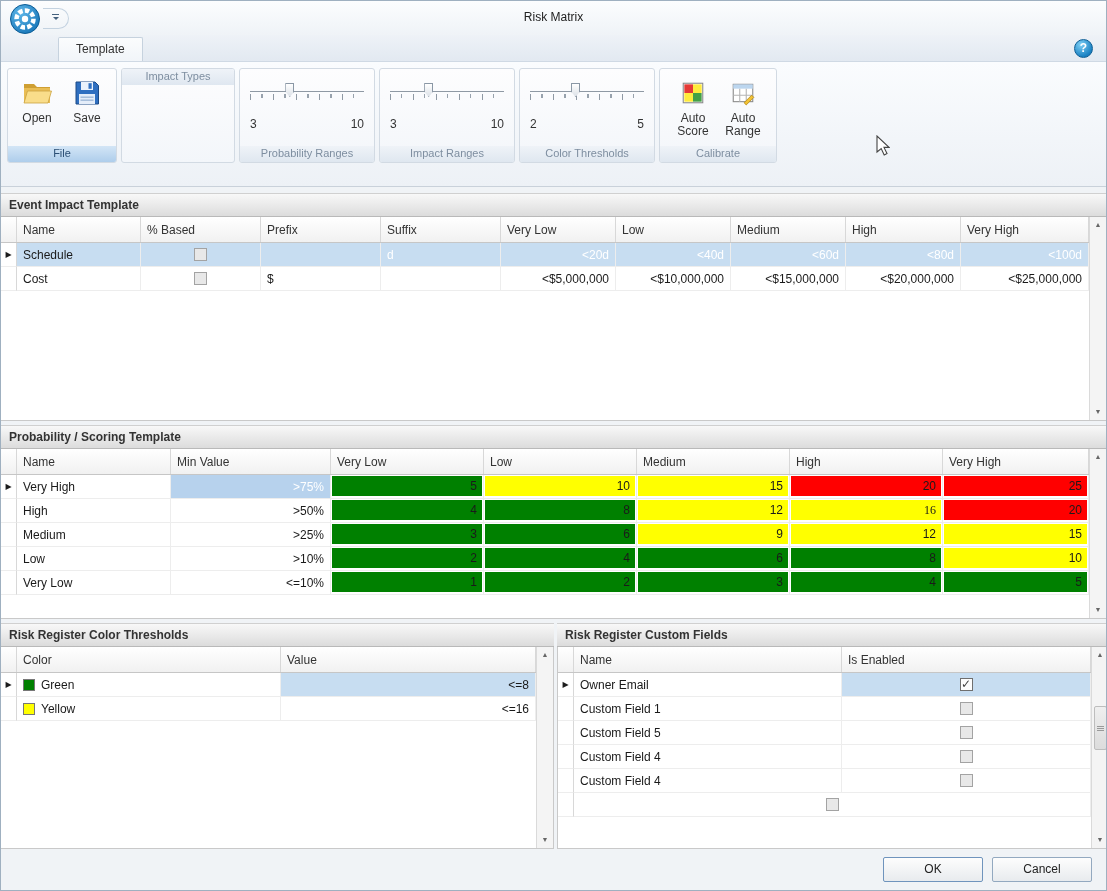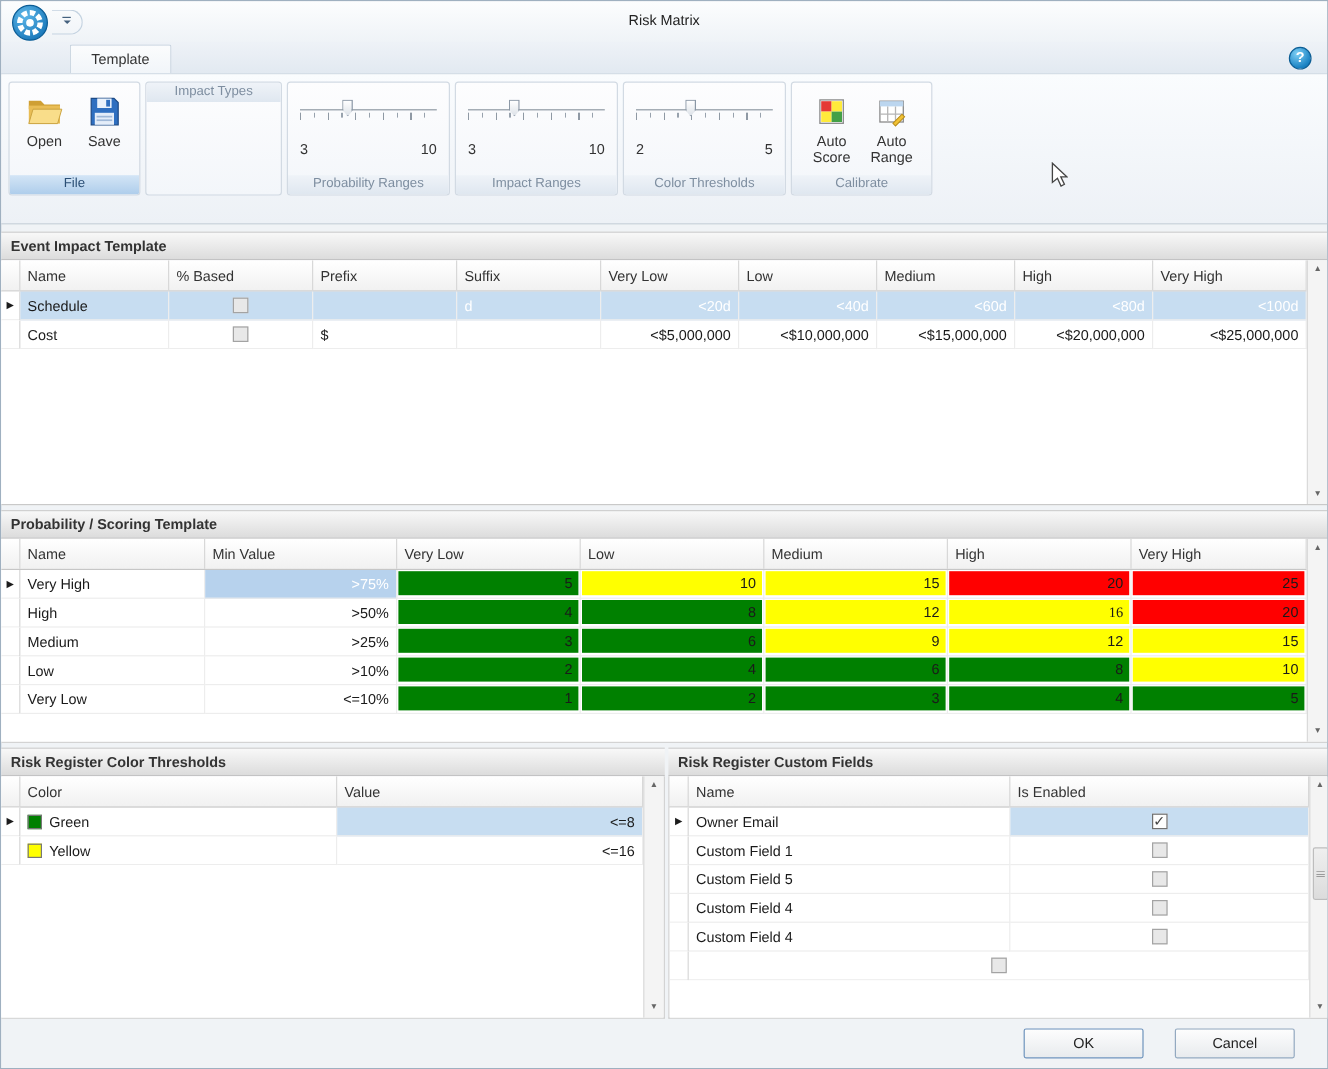--- a/index.html
+++ b/index.html
@@ -86,21 +86,21 @@
 .fill{height:100%;display:flex;align-items:center;justify-content:flex-end;padding-right:5px}
 .pr .drow.selected .c-min{background:#b7d2ed;color:#fff}
 
 .th .c-color{width:264px}.th .c-value{flex:1}
 .th .drow.selected .c-value{background:#c7ddf1}
 
 .cf .c-cfname{width:268px}.cf .c-en{flex:1}
 .cf .drow.selected .c-en{background:#c7ddf1}
 
 
-.footer{position:absolute;top:848px;left:0;right:14px;height:42px;background:#f0f3f6;display:flex;justify-content:flex-end;align-items:flex-start;gap:26px;padding:8px 13px 0}
+.footer{position:absolute;top:848px;left:0;right:1px;height:42px;background:#f0f3f6;display:flex;justify-content:flex-end;align-items:flex-start;gap:9px;padding:8px 13px 0}
 .btn{width:100px;height:25px;line-height:23px;text-align:center;background:linear-gradient(#fdfdfd,#e8ebee);border:1px solid #93a9c0;border-radius:2px;color:#222}
 .btn.ok{border-color:#6f94bd}
 .cursor{position:absolute;left:874px;top:134px;width:15px;height:22px}
 </style>
 </head>
 <body>
 
 <div class="window">
 
   <div class="titlebar">

